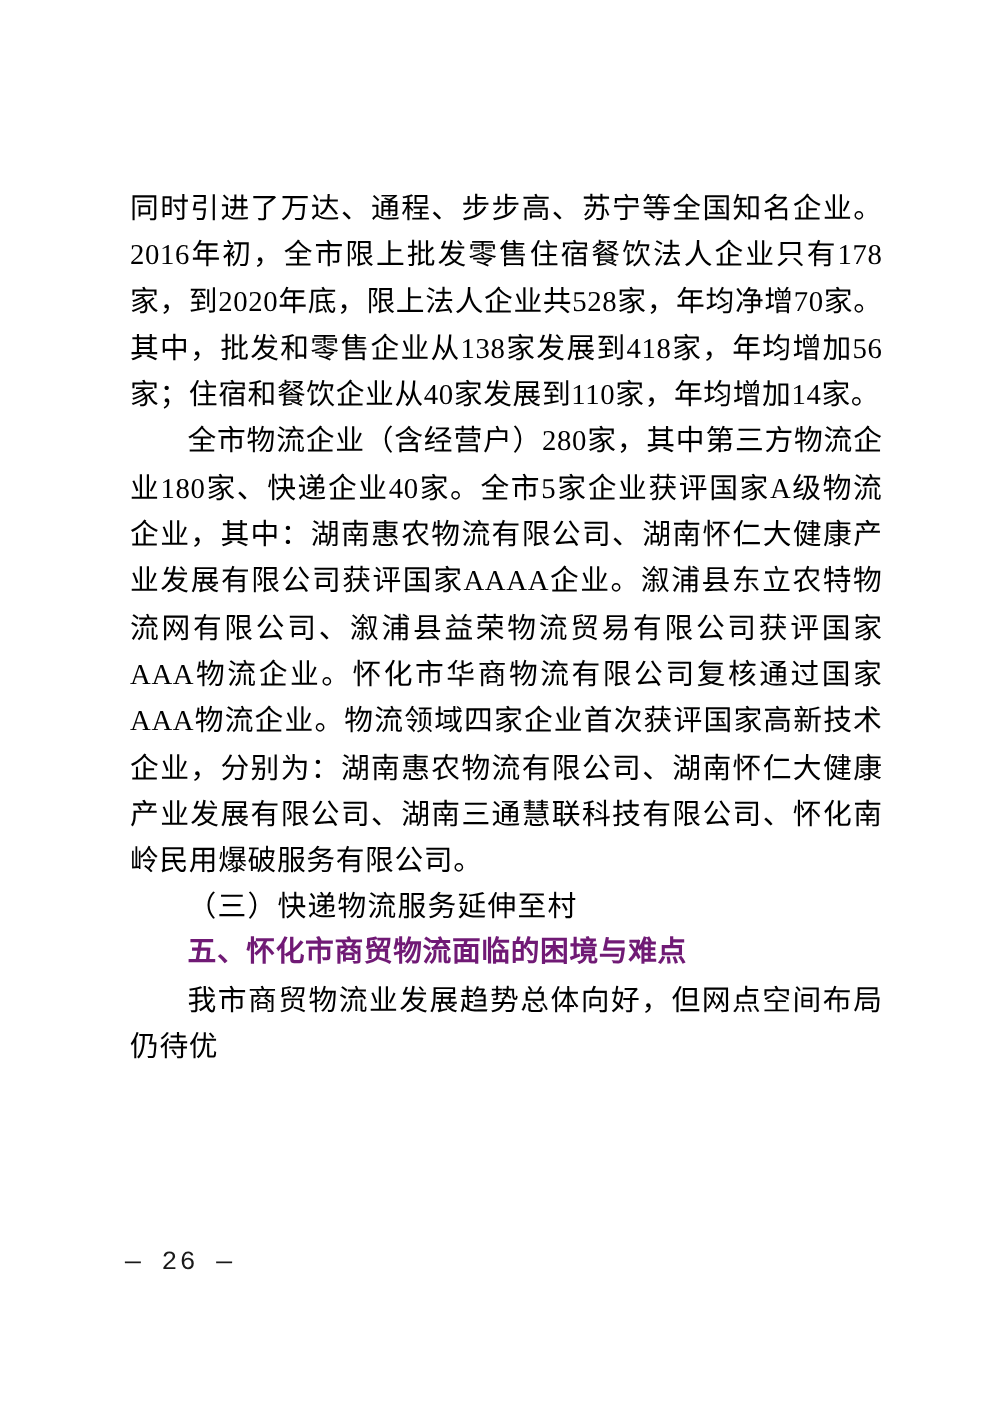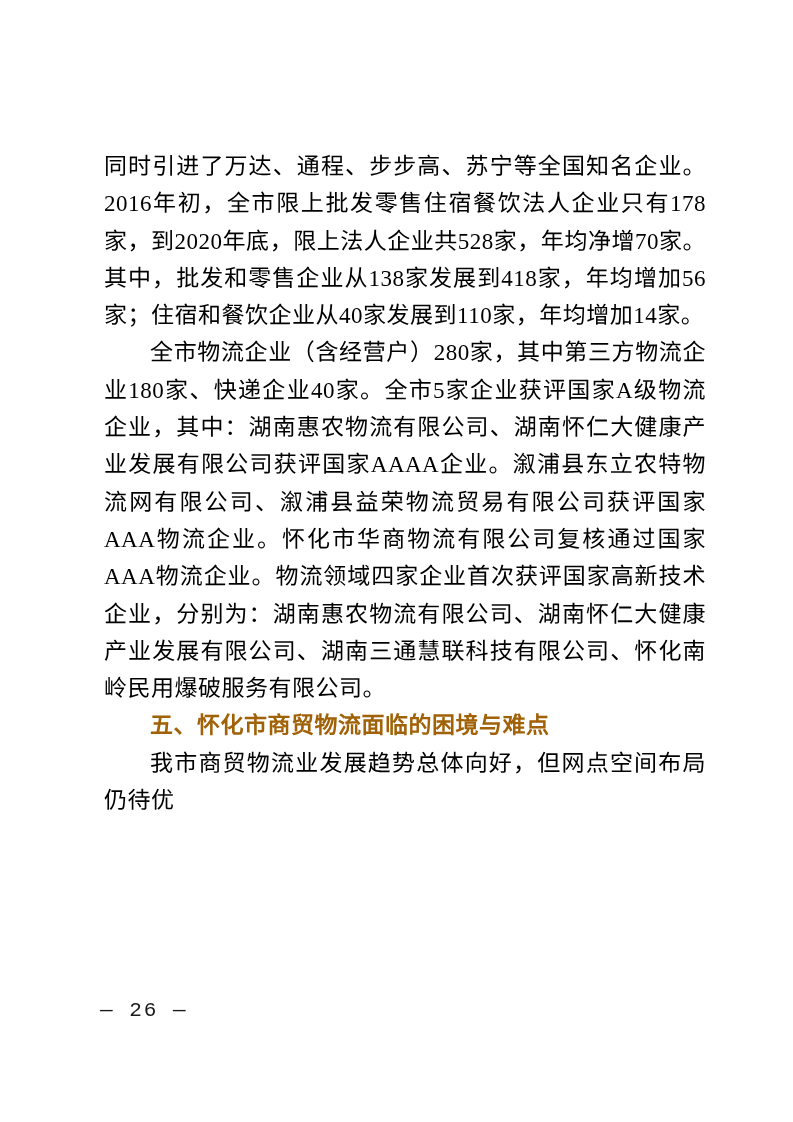--- a/index.html
+++ b/index.html
@@ -46,22 +46,22 @@
     color: #000000;
     font-family: "Liberation Serif", "DejaVu Serif", serif;
   }
 
   .bold-heading {
     font-size: 23px;
     line-height: 37.3px;
     font-weight: bold;
     text-indent: 2em;
     letter-spacing: 0.5px;
-    color: #a16207;
-    font-family: Liberation Serif, serif;
+    color: #701a75;
+    font-family: Liberation Mono, monospace;
   }
 
   .page-footer {
     position: absolute;
     left: 100px;
     top: 998px;
     font-size: 21px;
     line-height: 26px;
     color: #1a1a1a;
     letter-spacing: 2px;
@@ -73,20 +73,21 @@
 
 <div class="page">
 
   <main class="content">
 
     <p class="body-text">同时引进了万达、通程、步步高、苏宁等全国知名企业。2016年初，全市限上批发零售住宿餐饮法人企业只有178家，到2020年底，限上法人企业共528家，年均净增70家。其中，批发和零售企业从138家发展到418家，年均增加56家；住宿和餐饮企业从40家发展到110家，年均增加14家。</p>
 
 
     <p class="body-text indent">全市物流企业（含经营户）280家，其中第三方物流企业180家、快递企业40家。全市5家企业获评国家A级物流企业，其中：湖南惠农物流有限公司、湖南怀仁大健康产业发展有限公司获评国家AAAA企业。溆浦县东立农特物流网有限公司、溆浦县益荣物流贸易有限公司获评国家AAA物流企业。怀化市华商物流有限公司复核通过国家AAA物流企业。物流领域四家企业首次获评国家高新技术企业，分别为：湖南惠农物流有限公司、湖南怀仁大健康产业发展有限公司、湖南三通慧联科技有限公司、怀化南岭民用爆破服务有限公司。</p>
 
+    <h3 class="kaiti-heading">（三）快递物流服务延伸至村</h3>
 
 
     <h2 class="bold-heading">五、怀化市商贸物流面临的困境与难点</h2>
 
     <p class="body-text indent">我市商贸物流业发展趋势总体向好，但网点空间布局仍待优</p>
 
   </main>
 
   <footer class="page-footer">
     <span>— 26 —</span>

